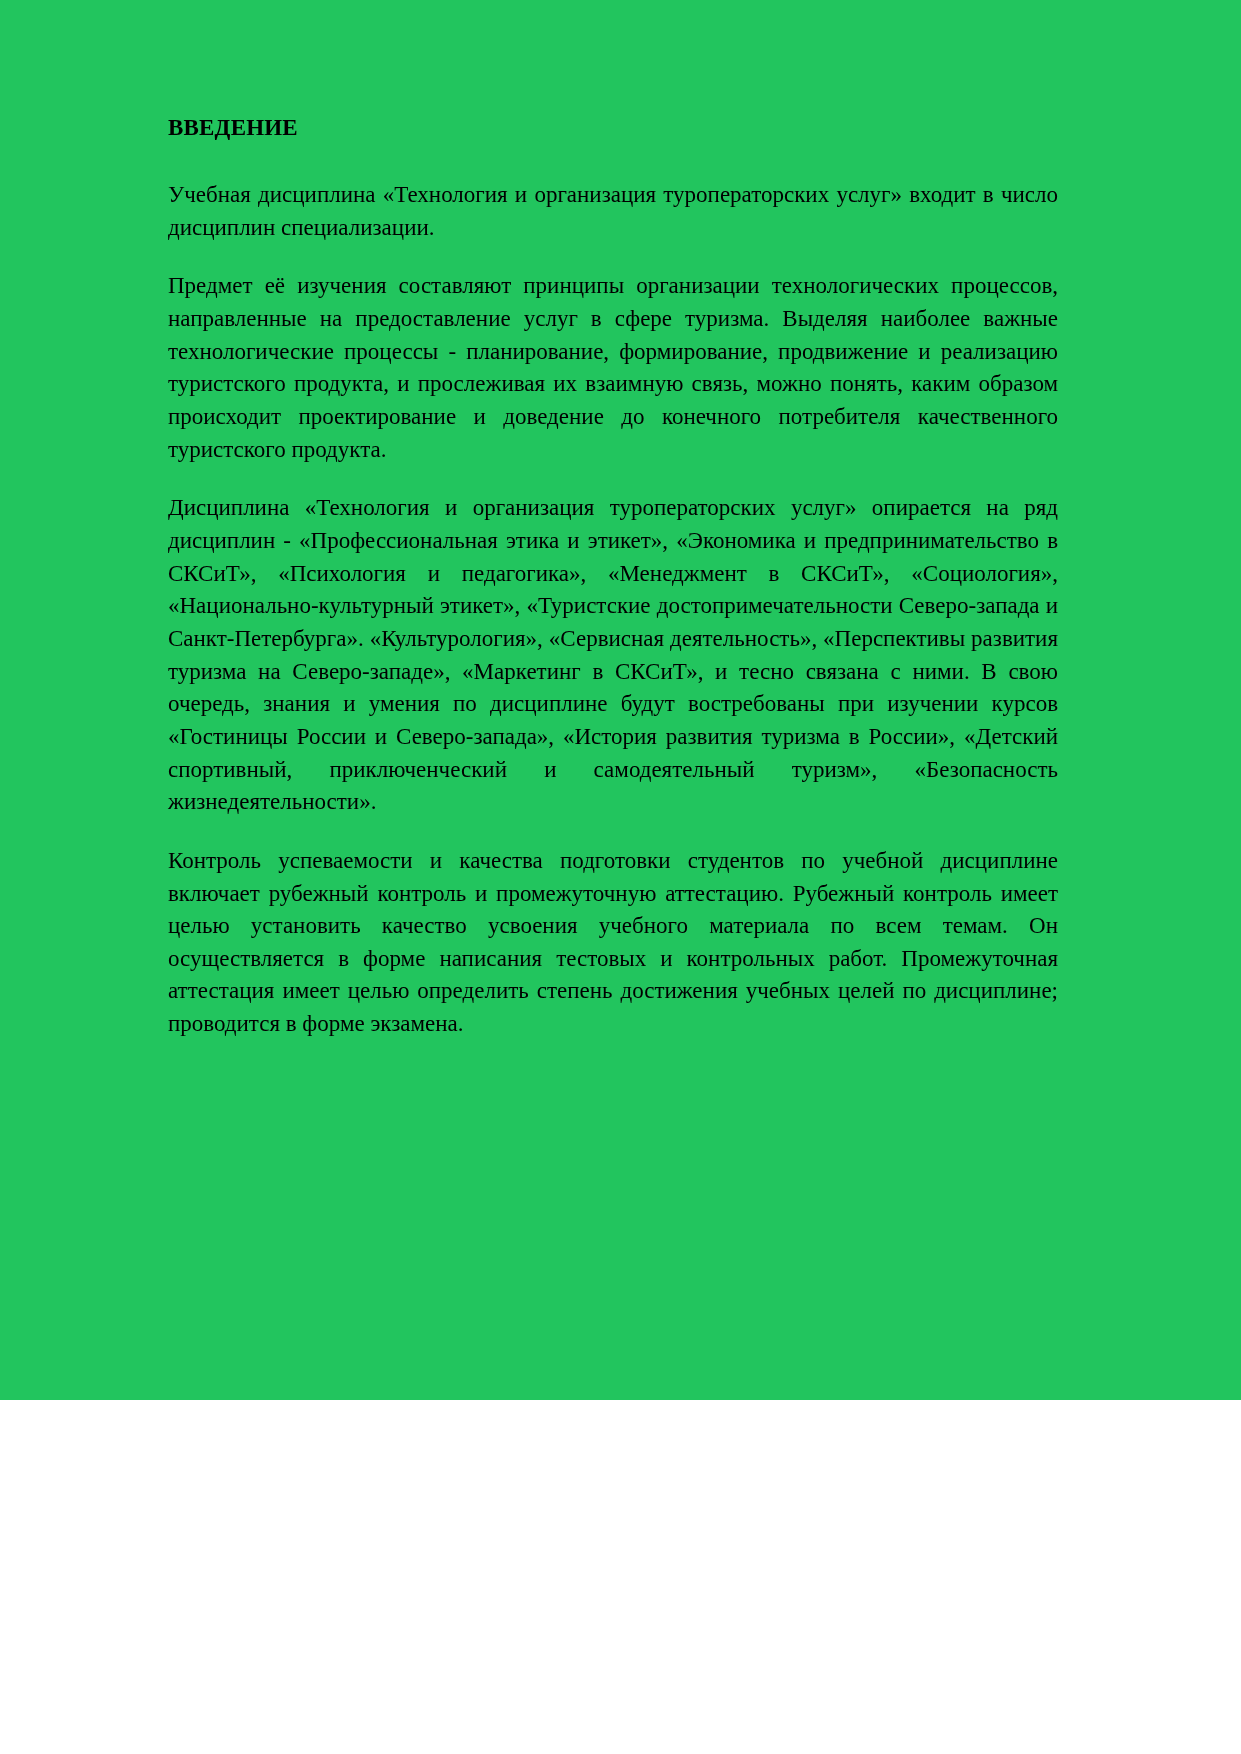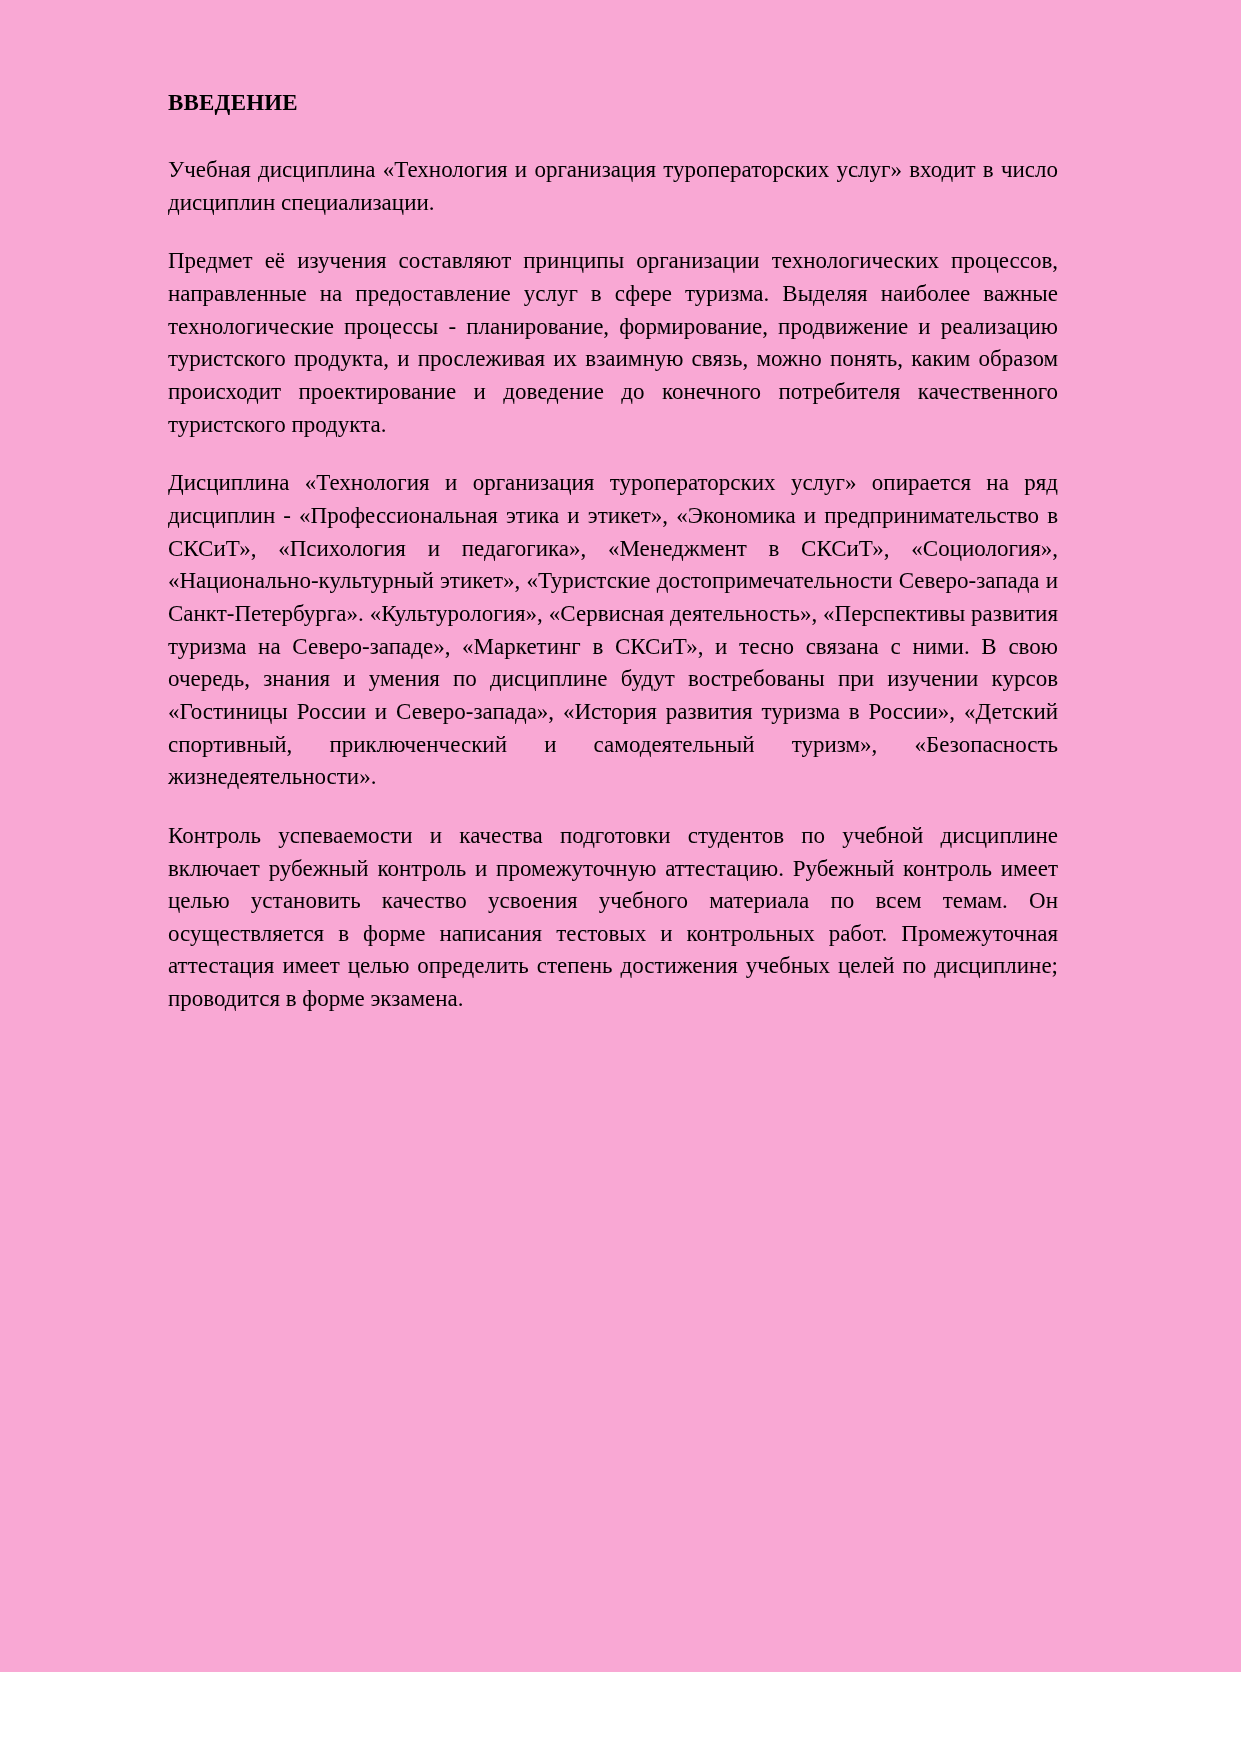--- a/index.html
+++ b/index.html
@@ -9,24 +9,24 @@
   }
   body {
     width: 1241px;
     height: 1754px;
     font-family: "Liberation Serif", serif;
     color: #000000;
     overflow: hidden;
   }
   .page {
     width: 1241px;
-    height: 1672px;
+    height: 1400px;
     box-sizing: border-box;
-    padding: 87px 140px 96px 168px;
-    background: #f9a8d4;
+    padding: 112px 140px 96px 168px;
+    background: #22c55e;
     position: relative;
   }
   .doc-body {
     width: 890px;
   }
   .heading {
     font-size: 23px;
     line-height: 1.35;
     letter-spacing: 0.2px;
     margin: 0 0 36px 0;

